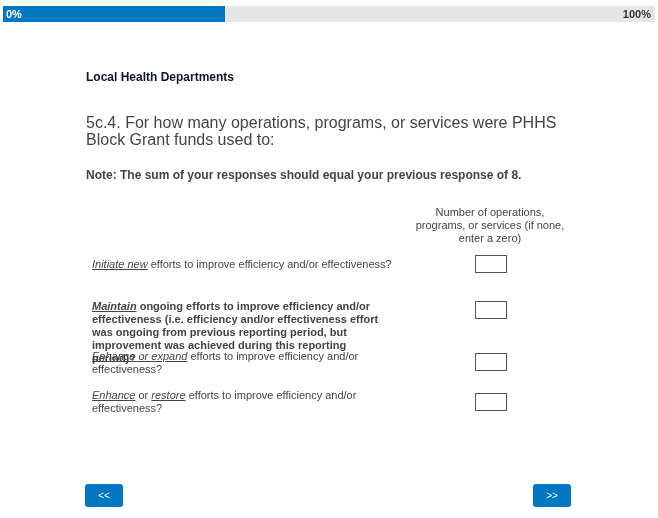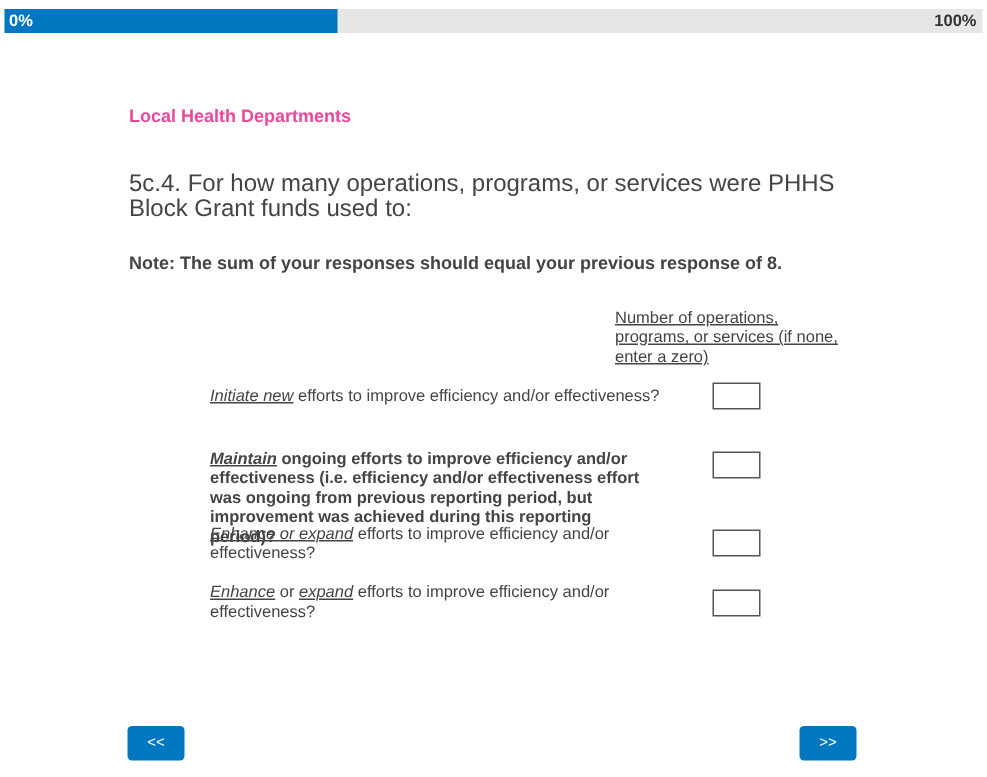--- a/index.html
+++ b/index.html
@@ -6,29 +6,29 @@
   body { width: 658px; height: 518px; position: relative; overflow: hidden;
          font-family: "Liberation Sans", sans-serif; color: #444444; }
   .progress { position: absolute; left: 3px; top: 6px; width: 652px; height: 16px;
               background: #e6e6e6; }
   .progress-fill { position: absolute; left: 0; top: 0; height: 100%; background: #0077c0; }
   .progress-min { position: absolute; left: 3px; top: 1px; font-size: 11px; font-weight: bold;
                   color: #ffffff; line-height: 14px; }
   .progress-max { position: absolute; right: 4px; top: 1px; font-size: 11px; font-weight: bold;
                   color: #333333; line-height: 14px; margin-left: 28px; }
   .section-title { position: absolute; left: 86px; top: 70px; font-size: 12px; font-weight: bold;
-                   color: #ec4899; }
+                   color: #0f172a; }
   .question { position: absolute; left: 86px; top: 114px; width: 490px; font-size: 16px;
               line-height: 17px; color: #444444; }
   .note { position: absolute; left: 86px; top: 168px; font-size: 12px; font-weight: bold;
           color: #444444; }
-  .col-header { position: absolute; left: 410px; top: 206px; width: 160px; 
-                font-size: 11px; line-height: 13px; color: #444444; text-decoration: underline; }
+  .col-header { position: absolute; left: 410px; top: 206px; width: 160px; text-align: center;
+                font-size: 11px; line-height: 13px; color: #444444; }
   .row-label { position: absolute; left: 92px; width: 300px; font-size: 11px; line-height: 13px;
-               color: #444444; margin-left: 48px; }
+               color: #444444; }
   .row-label .em { font-style: italic; text-decoration: underline; }
   .num-input { position: absolute; left: 475px; width: 30px; height: 16px; border: 1px solid #555555;
                background: #ffffff; padding: 0; margin: 0; font-size: 11px; box-sizing: content-box; }
   .nav-btn { position: absolute; top: 484px; width: 38px; height: 23px; background: #0077c0;
              border: none; border-radius: 3px; color: #ffffff; font-size: 10px;
              font-family: "Liberation Sans", sans-serif; padding: 0; cursor: pointer; }
 </style>
 </head>
 <body>
 
@@ -55,18 +55,18 @@
   <span class="em">Maintain</span><span> ongoing efforts to improve efficiency and/or effectiveness (i.e. efficiency and/or effectiveness effort was ongoing from previous reporting period, but improvement was achieved during this reporting period)?</span>
 </div>
 <input class="num-input" style="top: 301px;" type="text" value="">
 
 <div class="row-label" style="top:350px;">
   <span class="em">Enhance or expand</span><span> efforts to improve efficiency and/or effectiveness?</span>
 </div>
 <input class="num-input" style="top: 353px;" type="text" value="">
 
 <div class="row-label" style="top:389px;">
-  <span class="em">Enhance</span><span> or </span><span class="em">expand</span><span> efforts to improve efficiency and/or effectiveness?</span>
+  <span class="em">Enhance</span><span> or </span><span class="em">restore</span><span> efforts to improve efficiency and/or effectiveness?</span>
 </div>
 <input class="num-input" style="top: 393px;" type="text" value="">
 
 <button class="nav-btn" style="left: 85px; background: rgb(0, 119, 192);">&lt;&lt;</button>
 <button class="nav-btn" style="left: 533px; background: rgb(0, 119, 192);">&gt;&gt;</button>
 
 </body></html>

